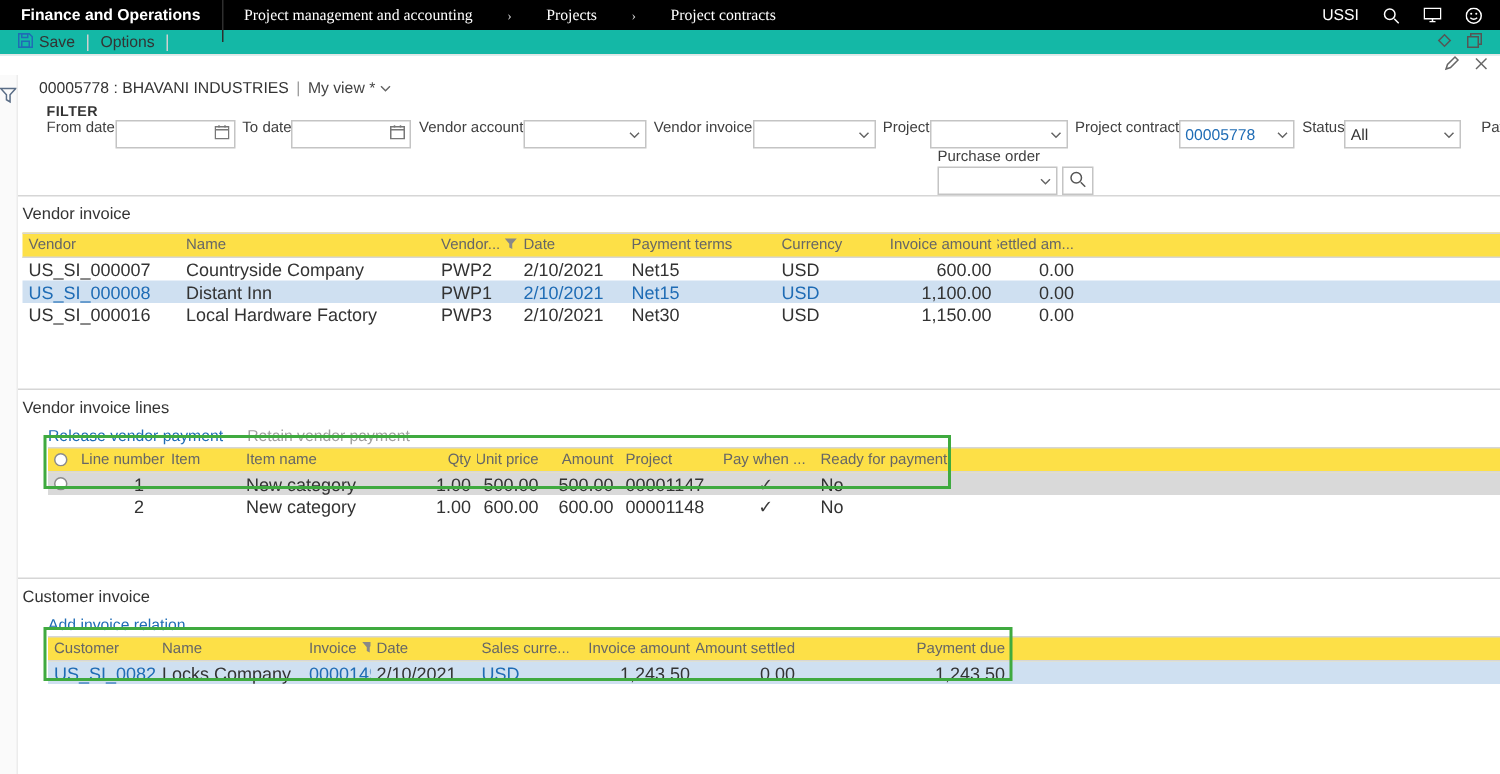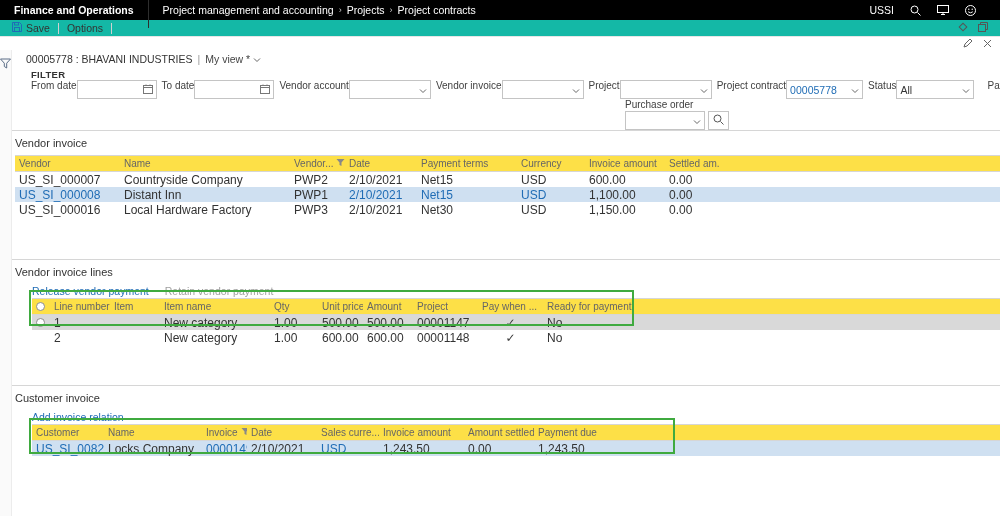--- a/index.html
+++ b/index.html
@@ -2,24 +2,24 @@
 <html><head>
 <meta charset="utf-8">
 <style>
   * { margin:0; padding:0; box-sizing:border-box; }
   html,body { width:1000px; height:516px; overflow:hidden; }
   body { font-family:"Liberation Sans","DejaVu Sans",sans-serif; font-size:11px; color:#333; background:#fff; }
 
   
   .topbar { height:20px; background:#000; color:#fff; display:flex; align-items:center; font-size:10.5px; }
   .topbar-app { padding:18px 14px; font-weight:bold; height:100%; display:flex; align-items:center; border-right:1px solid #2e2e2e; white-space:nowrap; }
-  .breadcrumb { display:flex; align-items:center; gap:5px; padding-left:14px; white-space:nowrap; }
+  .breadcrumb { display:flex; align-items:center; gap:23px; padding-left:14px; white-space:nowrap;font-family:Liberation Serif, serif; }
   .crumb { cursor:default; }
   .crumb-sep { color:#cfcfcf; font-size:9px; }
-  .topbar-right { margin-left:auto; display:flex; align-items:center; gap:16px; padding-right:24px; }
+  .topbar-right { margin-left:auto; display:flex; align-items:center; gap:16px; padding-right:12px; }
   .topbar-right svg { display:block; }
 
   
   .toolbar { height:17px; background:#14b8a6; border-bottom:1px solid #e6e6e6; display:flex; align-items:center; padding:0 6px; font-size:10.5px; }
   .tb-btn { display:flex; align-items:center; gap:4px; padding:0 6px; height:100%; cursor:default; }
   .tb-divider { width:1px; height:11px; background:#d0d0d0; margin:0 2px; }
   .toolbar-right { margin-left:auto; display:flex; align-items:center; gap:10px; padding-right:6px; }
   .subbar { height:13px; background:#fff; display:flex; align-items:center; }
   .subbar-right { margin-left:auto; display:flex; align-items:center; gap:10px; padding-right:8px; }
 
@@ -55,21 +55,21 @@
   .section-title { padding:6px 0 6px 3px; font-size:11px; color:#333; }
   .indent { margin-left:20px; }
   .actions-row { height:14px; display:flex; gap:16px; font-size:10.5px; align-items:center;text-align:center; }
   .lnk { color:#1f6cb5; cursor:default; }
   .lnk-disabled { color:#9f9f9f; }
 
   .grid { font-size:12px; }
   .grid-header { display:grid; color:#666; font-size:10px; border-top:1px solid #d6d6d6; border-bottom:1px solid #d6d6d6; height:17px; align-items:center; background:#fde047; }
   .grid-row { display:grid; height:15px; align-items:center; }
   .cell { padding:0 4px; white-space:nowrap; overflow:hidden; display:flex; align-items:center; gap:3px; }
-  .cell.r { justify-content:flex-start; }
+  .cell.r { justify-content:flex-end; }
   .cell.c { justify-content:center; }
   .row-selected { background:#cfe0f1; }
   .row-active { background:#d9d9d9; }
   .blue { color:#1f6cb5; }
   .g1 { grid-template-columns:105px 170px 55px 72px 100px 68px 80px 55px; margin-left:3px; }
   .g2 { grid-template-columns:18px 60px 50px 110px 48px 45px 50px 65px 65px 90px; }
   .g3 { grid-template-columns:72px 98px 45px 70px 62px 85px 70px 140px; }
   .radio { width:9px; height:9px; border:1px solid #8c8c8c; border-radius:50%; display:inline-block; background:#fff; }
   .check { color:#3a3a3a; }
 

